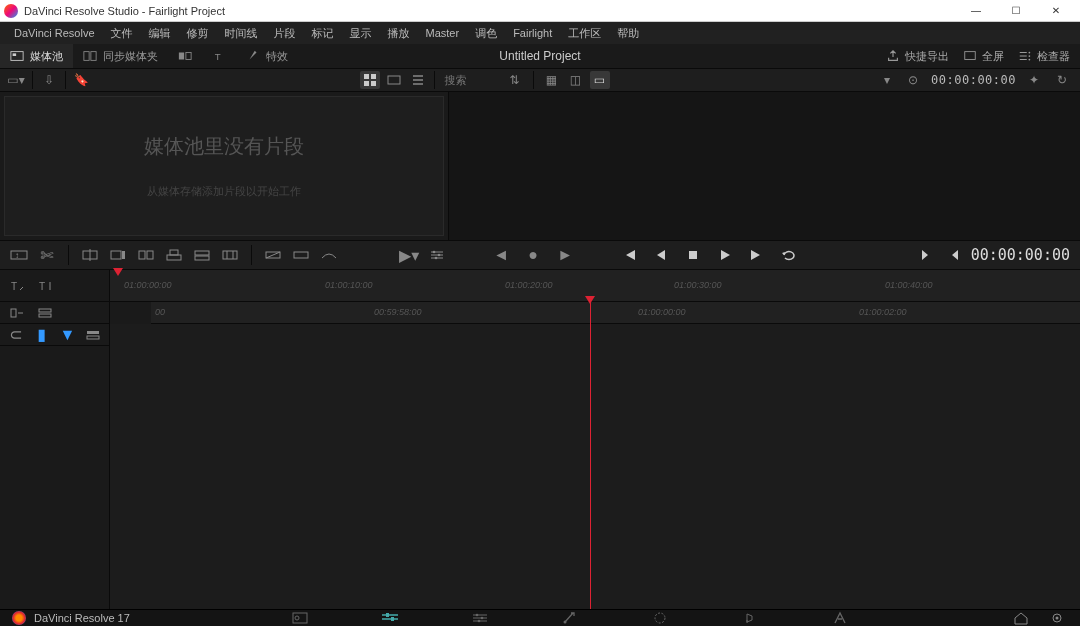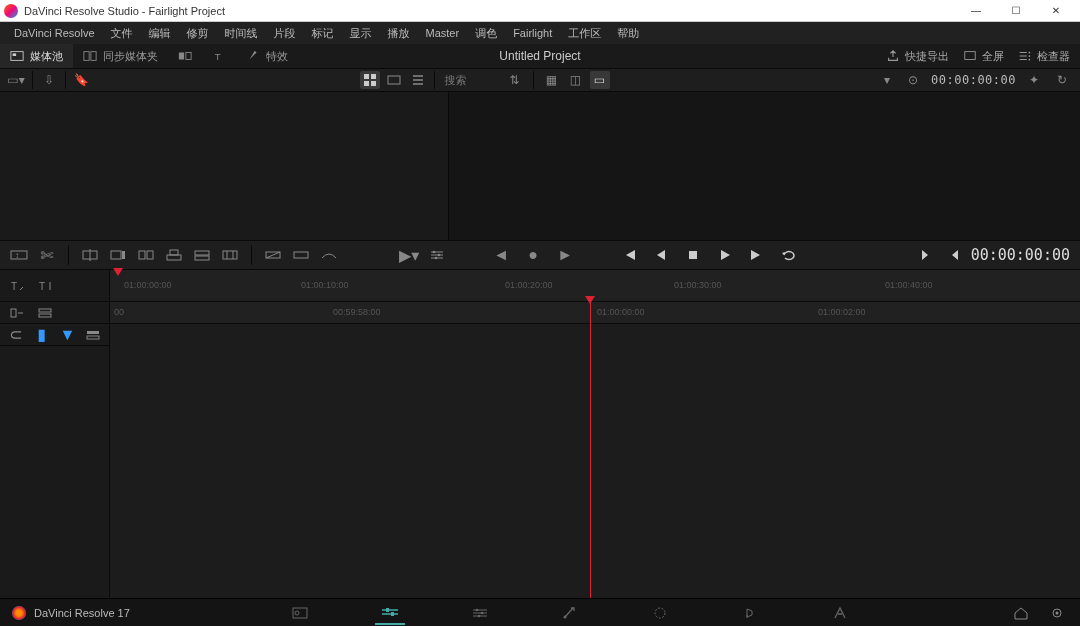--- a/index.html
+++ b/index.html
@@ -35,31 +35,31 @@
 .edit-toolbar { height: 30px; background: #1e1e1e; display: flex; align-items: center; border-top: 1px solid #0a0a0a; border-bottom: 1px solid #0a0a0a; padding: 0 8px; gap: 6px; }
 .et-btn { width: 22px; height: 20px; display: flex; align-items: center; justify-content: center; cursor: pointer; color: #888; }
 .et-sep { width: 1px; height: 20px; background: #0a0a0a; margin: 0 4px; }
 .transport { display: flex; gap: 10px; align-items: center; }
 .play-btn svg { display: block; }
 .tc-big { font-family: monospace; font-size: 15px; color: #ddd; margin-left: auto; padding-right: 2px; }
 .timeline-area { flex: 1; display: flex; background: #1a1a1a; }
 .tl-left { width: 110px; background: #1a1a1a; border-right: 1px solid #0a0a0a; }
 .tl-left-top { height: 32px; border-bottom: 1px solid #0a0a0a; display: flex; align-items: center; gap: 6px; padding: 0 6px; }
 .tl-left-row { height: 22px; display: flex; align-items: center; gap: 6px; padding: 0 6px; border-bottom: 1px solid #0a0a0a; }
-.tl-right { flex: 1; position: relative; }
+.tl-right { flex: 1; position: relative; font-style: italic; }
 .ruler1 { height: 32px; background: #212121; border-bottom: 1px solid #0a0a0a; position: relative; font-size: 9px; color: #555; }
 .ruler1 .tick { position: absolute; top: 10px; }
-.ruler2 { height: 22px; background: #212121; border-bottom: 1px solid #0a0a0a; position: relative; font-size: 9px; color: #555; }
+.ruler2 { height: 22px; background: #212121; border-bottom: 1px solid #0a0a0a; position: relative; font-size: 9px; color: #555; margin-left: 41px; }
 .ruler2 .tick { position: absolute; top: 5px; }
 .tracks { position: absolute; top: 54px; left: 0; right: 0; bottom: 0; background: #1c1c1c; }
 .playhead1 { position: absolute; top: 0; left: 8px; width: 0; height: 32px; }
 .playhead1::before { content: ""; position: absolute; top: -2px; left: -5px; width: 0; height: 0; border-left: 5px solid transparent; border-right: 5px solid transparent; border-top: 8px solid #d23; }
 .playhead2 { position: absolute; top: 32px; bottom: 0; left: 480px; width: 1px; background: #d23; }
 .playhead2::before { content: ""; position: absolute; top: -6px; left: -5px; width: 0; height: 0; border-left: 5px solid transparent; border-right: 5px solid transparent; border-top: 8px solid #d23; }
-.bottom-bar { height: 28px; background: #141414; display: flex; align-items: center; border-top: 1px solid #000; }
+.bottom-bar { height: 17px; background: #141414; display: flex; align-items: center; border-top: 1px solid #000; }
 .bb-left { display: flex; align-items: center; gap: 8px; padding: 0 12px; font-size: 11px; color: #bbb; }
 .bb-logo { width: 14px; height: 14px; border-radius: 50%; background: radial-gradient(circle, #ff8a00 30%, #d23 60%, #2196f3 90%); }
 .bb-pages { flex: 1; display: flex; justify-content: center; gap: 60px; }
 .bb-page { width: 30px; height: 24px; display: flex; align-items: center; justify-content: center; cursor: pointer; color: #666; }
 .bb-page.active { color: #4aa; border-bottom: 2px solid #4aa; }
 .bb-right { display: flex; gap: 14px; padding: 0 12px; color: #888; }
 .ico { width: 14px; height: 14px; display: inline-block; }
 </style>
 </head>
 <body>
@@ -195,20 +195,24 @@
     <div class="tc-right">
       <span class="tb-btn">⊙</span>
       <span class="timecode">00:00:00:00</span>
       <span class="tb-btn">✦</span>
       <span class="tb-btn">↻</span>
     </div>
   </div>
 
   <div class="main-row">
     <div class="media-panel">
+      <div class="empty-pool">
+        <div class="empty-main">媒体池里没有片段</div>
+        <div class="empty-sub">从媒体存储添加片段以开始工作</div>
+      </div>
     </div>
     <div class="viewer-panel"></div>
   </div>
 
   <div class="edit-toolbar">
     <span class="et-btn">
         <svg width="18" height="14" viewBox="0 0 18 14">
           <rect x="1" y="3" width="16" height="8" fill="none" stroke="#888"></rect>
           <text x="5" y="10" font-size="8" fill="#888">↕</text>
         </svg>
@@ -374,21 +378,21 @@
               <rect x="1" y="1" width="12" height="3" fill="#888"></rect>
               <rect x="1" y="6" width="12" height="3" fill="none" stroke="#888"></rect>
             </svg>
           </span>
       </div>
     </div>
     <div class="tl-right">
       <div class="ruler1">
         <div class="playhead1"></div>
         <span class="tick" style="left:14px">01:00:00:00</span>
-        <span class="tick" style="left:191px">01:00:10:00</span>
+        <span class="tick" style="left:215px">01:00:10:00</span>
         <span class="tick" style="left:395px">01:00:20:00</span>
         <span class="tick" style="left:564px">01:00:30:00</span>
         <span class="tick" style="left:775px">01:00:40:00</span>
       </div>
       <div class="ruler2">
         <span class="tick" style="left:4px">00</span>
         <span class="tick" style="left:223px">00:59:58:00</span>
         <span class="tick" style="left:487px">01:00:00:00</span>
         <span class="tick" style="left:708px">01:00:02:00</span>
       </div>

